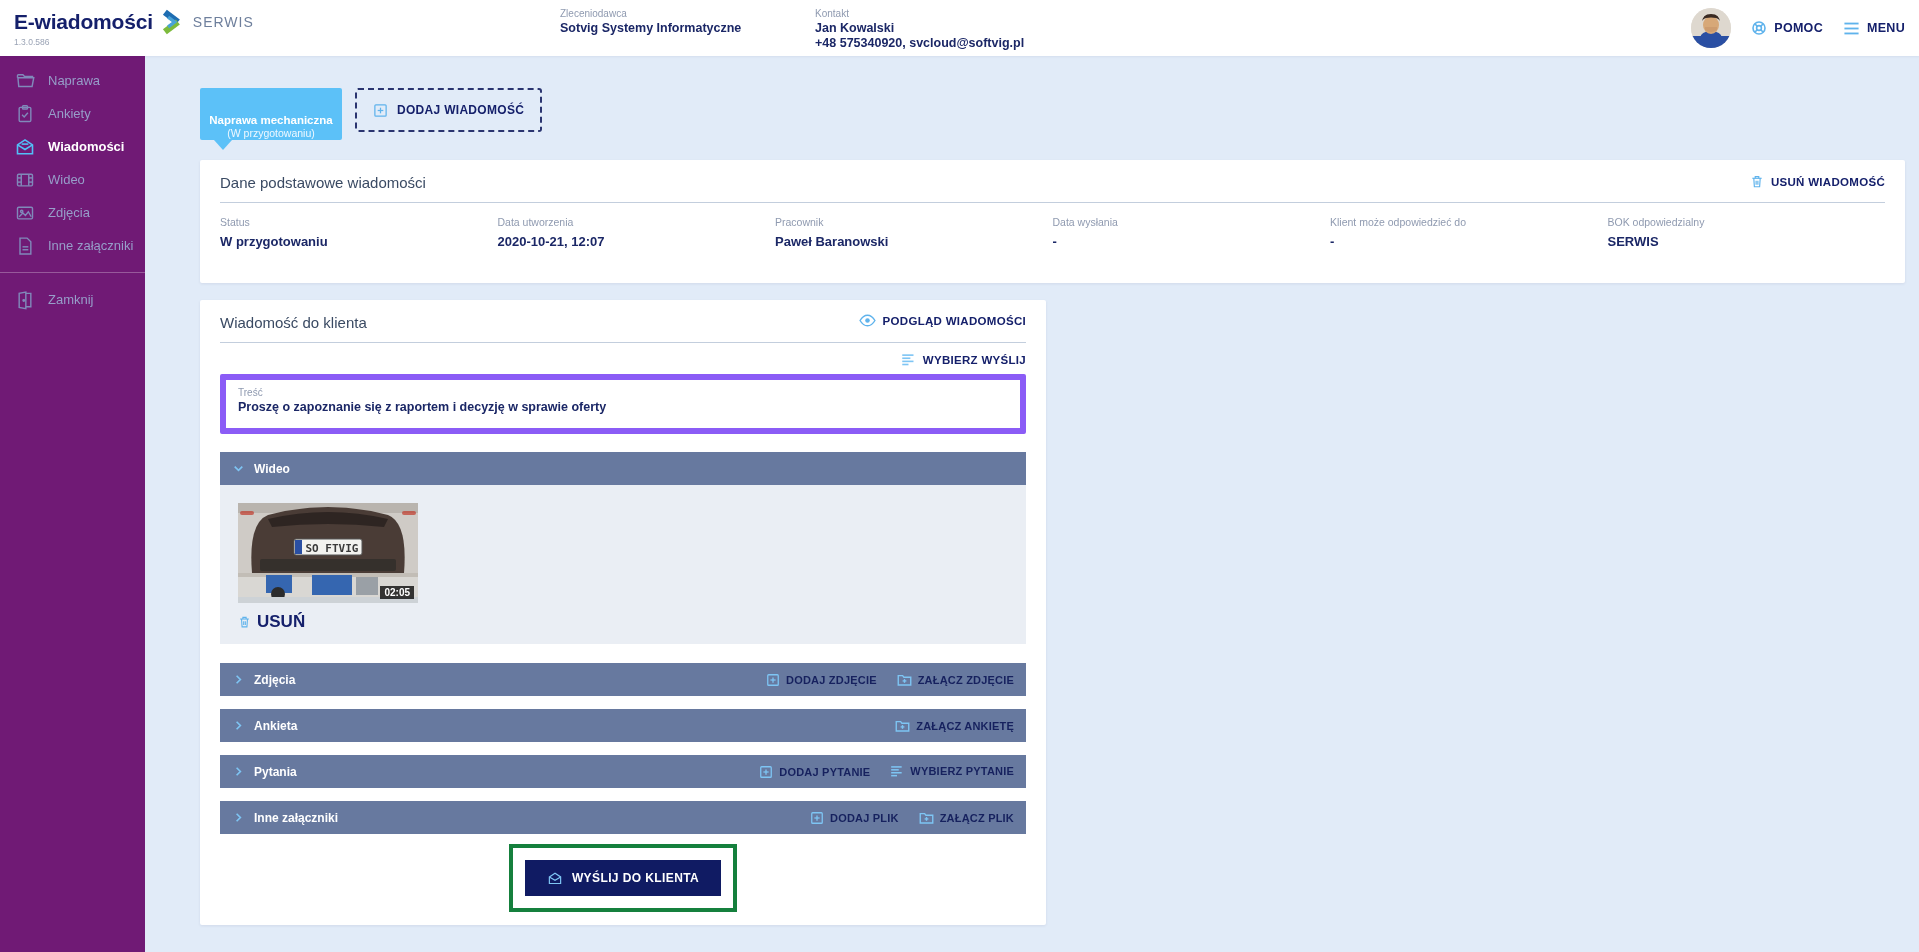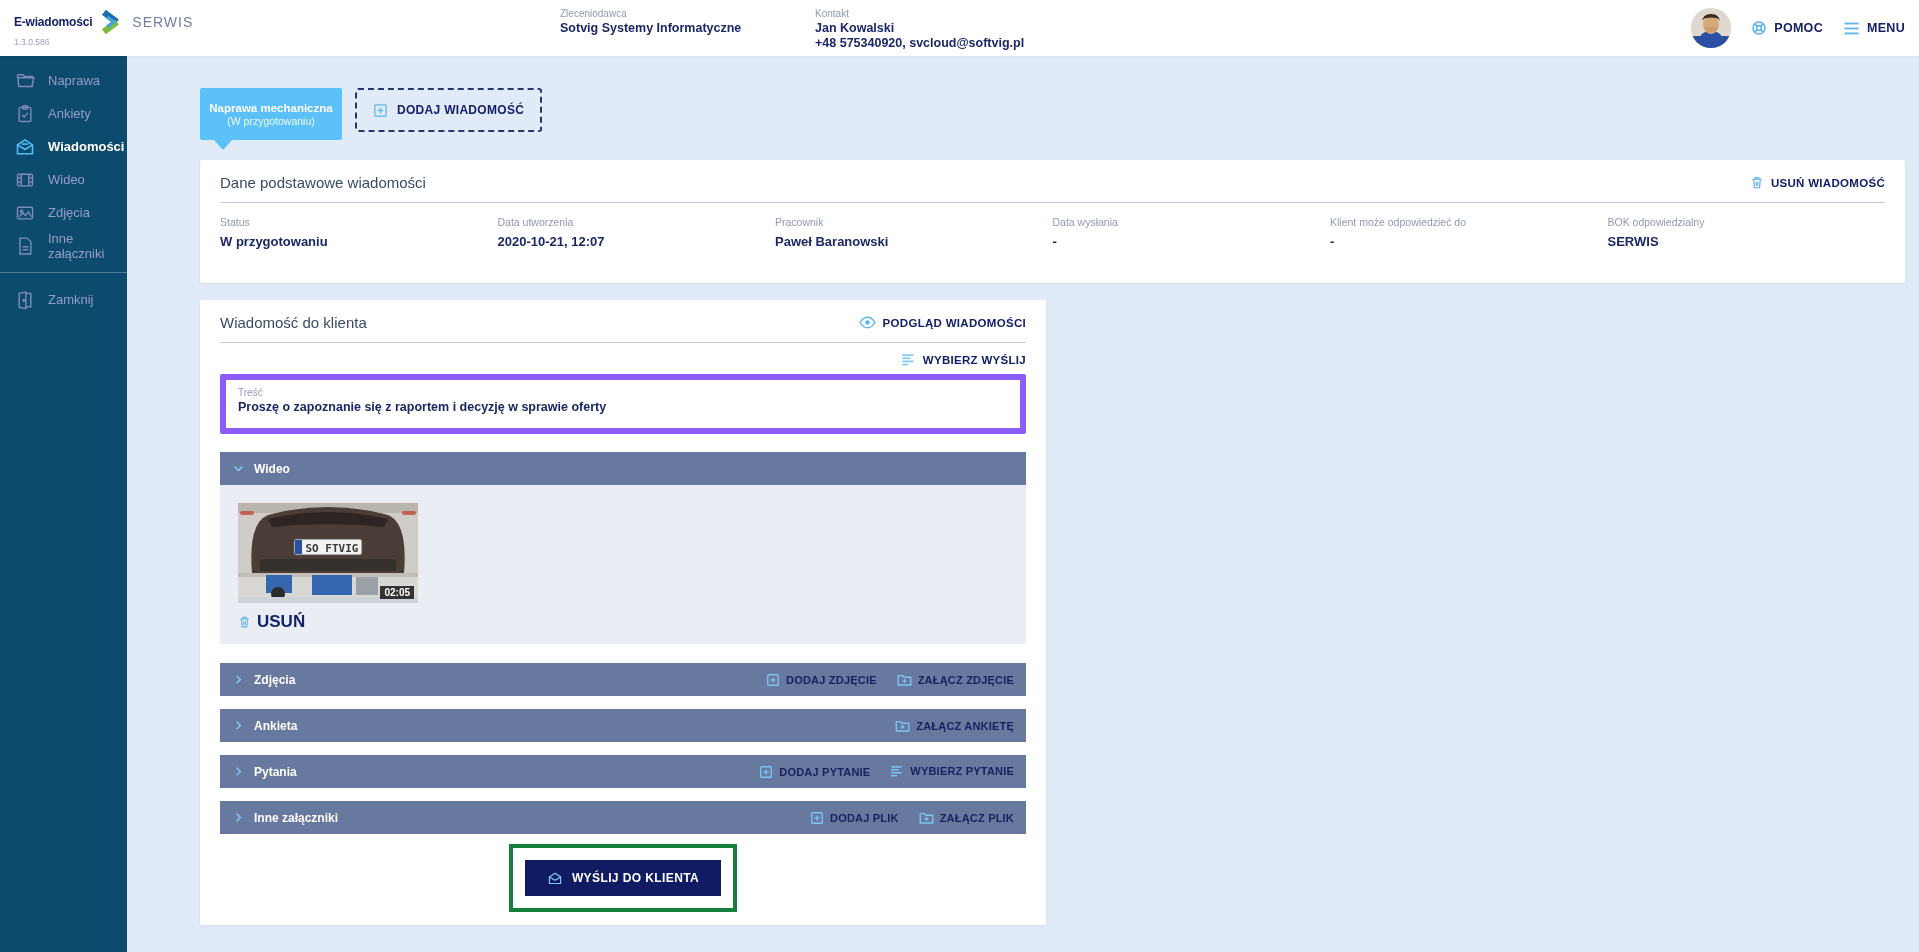--- a/index.html
+++ b/index.html
@@ -6,65 +6,65 @@
   html,body { width:1919px; height:952px; overflow:hidden;
     font-family:"Liberation Sans", sans-serif; background:#e1ebf8; }
 
   .app { position:relative; width:1919px; height:952px; }
 
   
   .top-header { position:absolute; top:0; left:0; width:1919px; height:56px;
     background:#ffffff; z-index:5; box-shadow:0 1px 2px rgba(20,30,80,.06); }
   .logo-block { position:absolute; left:14px; top:9px; }
   .logo-row { display:flex; align-items:center; gap:7px; }
-  .logo-title { font-size:12px; font-weight:bold; color:#15206b; letter-spacing:-0.2px; }
+  .logo-title { font-size:21px; font-weight:bold; color:#15206b; letter-spacing:-0.2px; }
   .logo-sub { font-size:14px; color:#6e7f9c; letter-spacing:1px; }
   .logo-version { font-size:8.5px; color:#9aa3b5; margin-top:2px; }
   .hfield { position:absolute; top:8px; }
   .hfield .hlabel { font-size:10px; color:#8f9ab0; margin-bottom:2px; }
   .hfield .hval { font-size:12.5px; font-weight:bold; color:#1b2766; line-height:15px; }
   .hright { position:absolute; right:14px; top:0; height:56px; display:flex; align-items:center; gap:20px; }
   .avatar { width:40px; height:40px; border-radius:50%; overflow:hidden; background:#e8e4de; }
   .hbtn { display:flex; align-items:center; gap:7px; cursor:pointer; }
   .hbtn .hbtn-label { font-size:12.5px; font-weight:bold; color:#15206b; letter-spacing:.3px; }
 
   
-  .sidebar { position:absolute; left:0; top:56px; width:127px; height:896px;
-    background:#0c4a6e; padding-top:8px; }
+  .sidebar { position:absolute; left:0; top:56px; width:145px; height:896px;
+    background:#701a75; padding-top:8px; }
   .side-item { display:flex; align-items:center; gap:13px; height:33px; padding-left:15px;
     cursor:pointer; }
   .side-item .side-label { font-size:13px; color:#979ec9; }
   .side-item .side-icon { color:#8089ba; display:flex; }
   .side-item.active .side-label { color:#ffffff; font-weight:bold; }
   .side-item.active .side-icon { color:#52bff7; }
   .side-divider { height:1px; background:rgba(255,255,255,.28); margin:10px 0; }
 
   
   .main { position:absolute; left:145px; top:56px; width:1774px; height:896px; }
 
   
   .tab-active { position:absolute; left:55px; top:32px; width:142px; height:52px;
     background:#5cc1f8; border-radius:2px; display:flex; flex-direction:column;
-    align-items:center; justify-content:center; text-align:center; cursor:pointer; }
+    align-items:center; justify-content:flex-end; text-align:center; cursor:pointer; }
   .tab-active .tab-title { color:#fff; font-weight:bold; font-size:11.5px; line-height:14px; }
   .tab-active .tab-sub { color:#eef8ff; font-size:10.5px; line-height:13px; }
   .tab-pointer { position:absolute; left:69px; top:84px; width:0; height:0;
     border-left:9px solid transparent; border-right:9px solid transparent;
     border-top:10px solid #5cc1f8; }
   .add-msg-btn { position:absolute; left:210px; top:32px; height:44px;
     border:2px dashed #2a3570; border-radius:3px; display:flex; align-items:center;
     gap:9px; padding:0 16px; cursor:pointer; }
   .add-msg-btn .btn-label { font-size:12px; font-weight:bold; color:#15206b; letter-spacing:.3px; }
 
   
   .panel { background:#fff; border-radius:2px; box-shadow:0 1px 3px rgba(20,30,80,.08); position:absolute; }
   .panel-details { left:55px; top:104px; width:1705px; height:123px; }
   .panel-message { left:55px; top:244px; width:846px; height:625px; }
 
-  .panel-head { display:flex; align-items:center; justify-content:space-between;
+  .panel-head { display:flex; align-items:flex-start; justify-content:space-between;
     padding:14px 20px 11px 20px; }
   .panel-title { font-size:15px; color:#3a4a63; }
   .panel-rule { height:1px; background:#c3cedd; margin:0 20px; }
 
   .link-btn { display:flex; align-items:center; gap:7px; cursor:pointer; }
   .link-btn .btn-label { font-size:11.5px; font-weight:bold; color:#15206b; letter-spacing:.3px; }
 
   .fields-row { display:grid; grid-template-columns:repeat(6,1fr); padding:13px 20px 0 20px; }
   .field .flabel { font-size:10.5px; color:#8f9ab0; }
   .field .fvalue { font-size:13px; font-weight:bold; color:#1b2766; margin-top:6px; }

